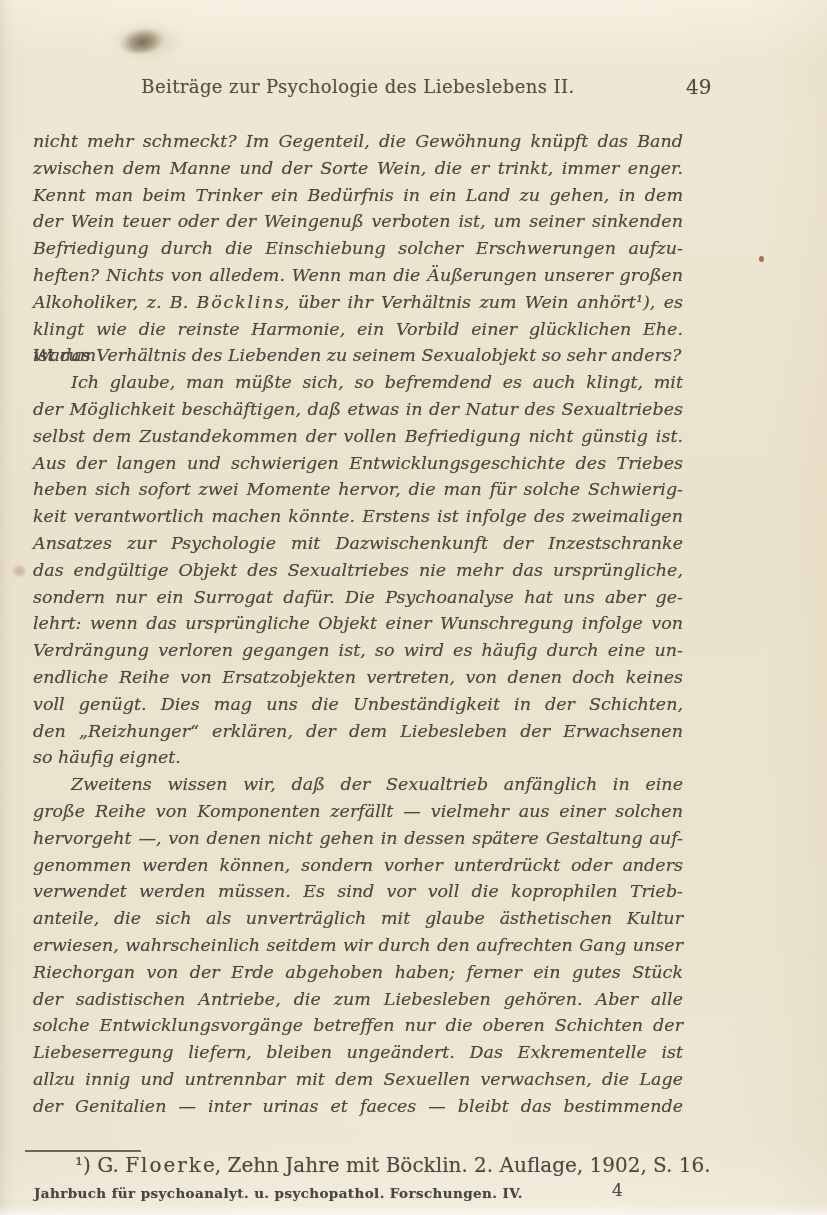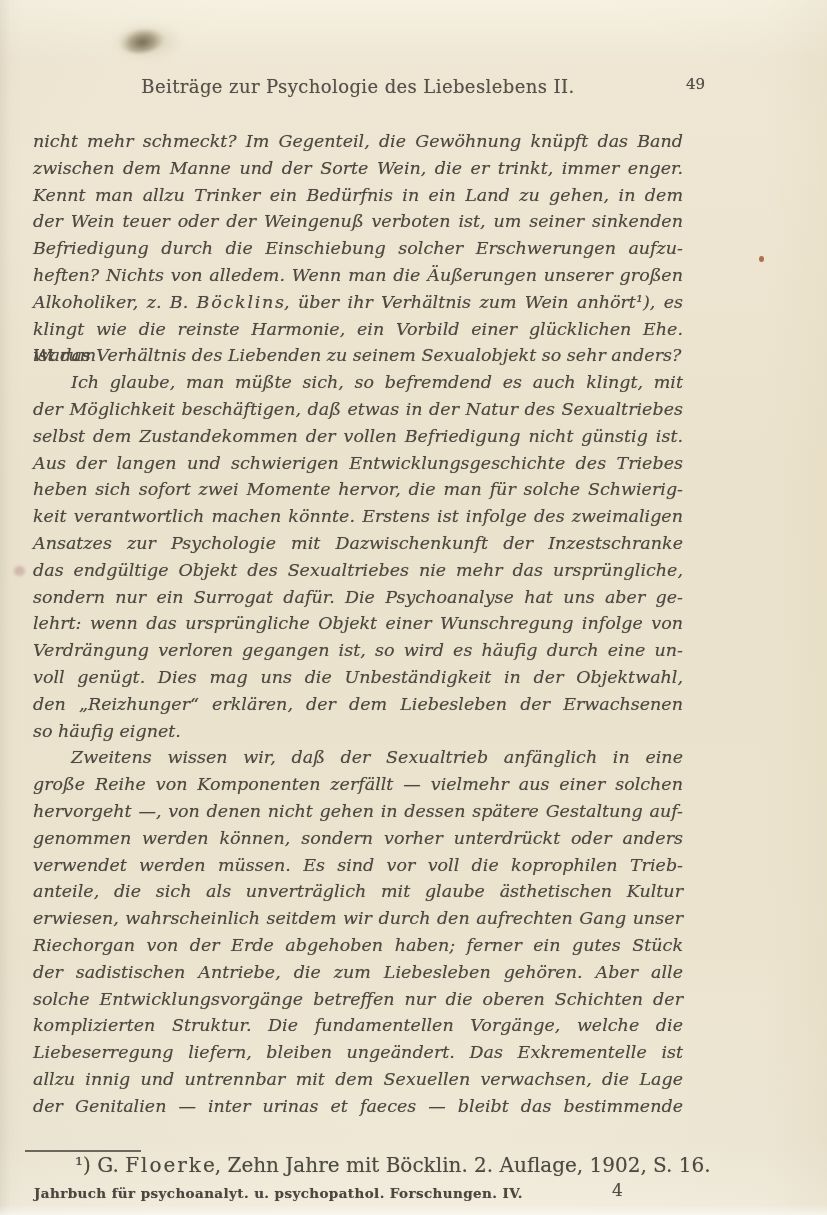--- a/index.html
+++ b/index.html
@@ -9,21 +9,21 @@
     color:#4d4941;
     background:
       linear-gradient(90deg, rgba(110,100,78,0.10) 0px, rgba(110,100,78,0.02) 10px, rgba(0,0,0,0) 22px),
       linear-gradient(270deg, rgba(205,190,140,0.10) 0px, rgba(0,0,0,0) 60px),
       radial-gradient(115% 85% at 52% 45%, rgba(0,0,0,0) 55%, rgba(125,110,78,0.10) 100%),
       linear-gradient(180deg,#f6f1e2 0%,#efe7d4 5%,#ebe2cd 40%,#ebe3ce 78%,#efe8d6 94%,#f5f0e2 100%);
     text-shadow:0 0 0.7px rgba(77,73,65,0.5);
   }
   .header-title{position:absolute;top:76px;left:33px;width:650px;text-align:center;
     font-size:18px;letter-spacing:0.4px;color:#55514a;}
-  .page-number{position:absolute;top:75px;left:686px;font-size:15px;color:#514d45;}
+  .page-number{position:absolute;top:75px;left:686px;font-size:20px;color:#514d45;}
   .bodytext{position:absolute;top:128px;left:33px;width:650px;
     font-size:17.5px;line-height:26.8px;font-style:italic;}
   .line{text-align:justify;text-align-last:justify;height:26.8px;overflow:visible;}
   .line.end{text-align-last:left;}
   .line.indent{text-indent:38px;}
   .footnote-rule{position:absolute;left:25px;top:1150px;width:116px;height:0;
     border-top:2px solid rgba(72,68,58,0.78);}
   .footnote{position:absolute;left:75px;top:1153px;font-size:20px;color:#4e4a42;}
   .footer-journal{position:absolute;left:34px;top:1185px;font-size:13.5px;font-weight:bold;
     letter-spacing:0.4px;color:#4b473e;}
@@ -51,52 +51,52 @@
   <div class="pink-dot"></div>
   <div class="red-speck"></div>
 
   <div class="header-title">Beiträge zur Psychologie des Liebeslebens II.</div>
   <div class="page-number">49</div>
 
   <div class="bodytext">
 
   <div class="line">nicht mehr schmeckt? Im Gegenteil, die Gewöhnung knüpft das Band</div>
       <div class="line">zwischen dem Manne und der Sorte Wein, die er trinkt, immer enger.</div>
-      <div class="line">Kennt man allzu Trinker ein Bedürfnis in ein Land zu gehen, in dem</div>
+      <div class="line">Kennt man beim Trinker ein Bedürfnis in ein Land zu gehen, in dem</div>
       <div class="line">der Wein teuer oder der Weingenuß verboten ist, um seiner sinkenden</div>
       <div class="line">Befriedigung durch die Einschiebung solcher Erschwerungen aufzu-</div>
       <div class="line">heften? Nichts von alledem. Wenn man die Äußerungen unserer großen</div>
       <div class="line">Alkoholiker, z. B. B ö c k l i n s, über ihr Verhältnis zum Wein anhört¹), es</div>
       <div class="line">klingt wie die reinste Harmonie, ein Vorbild einer glücklichen Ehe. Warum</div>
       <div class="line end">ist das Verhältnis des Liebenden zu seinem Sexualobjekt so sehr anders?</div>
       <div class="line indent">Ich glaube, man müßte sich, so befremdend es auch klingt, mit</div>
       <div class="line">der Möglichkeit beschäftigen, daß etwas in der Natur des Sexualtriebes</div>
       <div class="line">selbst dem Zustandekommen der vollen Befriedigung nicht günstig ist.</div>
       <div class="line">Aus der langen und schwierigen Entwicklungsgeschichte des Triebes</div>
       <div class="line">heben sich sofort zwei Momente hervor, die man für solche Schwierig-</div>
       <div class="line">keit verantwortlich machen könnte. Erstens ist infolge des zweimaligen</div>
       <div class="line">Ansatzes zur Psychologie mit Dazwischenkunft der Inzestschranke</div>
       <div class="line">das endgültige Objekt des Sexualtriebes nie mehr das ursprüngliche,</div>
       <div class="line">sondern nur ein Surrogat dafür. Die Psychoanalyse hat uns aber ge-</div>
       <div class="line">lehrt: wenn das ursprüngliche Objekt einer Wunschregung infolge von</div>
       <div class="line">Verdrängung verloren gegangen ist, so wird es häufig durch eine un-</div>
-      <div class="line">voll genügt. Dies mag uns die Unbeständigkeit in der Objektwahl,</div>
+      <div class="line">endliche Reihe von Ersatzobjekten vertreten, von denen doch keines</div>
+      <div class="line">voll genügt. Dies mag uns die Unbeständigkeit in der Schichten,</div>
       <div class="line">den „Reizhunger“ erklären, der dem Liebesleben der Erwachsenen</div>
       <div class="line end">so häufig eignet.</div>
       <div class="line indent">Zweitens wissen wir, daß der Sexualtrieb anfänglich in eine</div>
       <div class="line">große Reihe von Komponenten zerfällt — vielmehr aus einer solchen</div>
       <div class="line">hervorgeht —, von denen nicht gehen in dessen spätere Gestaltung auf-</div>
       <div class="line">genommen werden können, sondern vorher unterdrückt oder anders</div>
       <div class="line">verwendet werden müssen. Es sind vor voll die koprophilen Trieb-</div>
       <div class="line">anteile, die sich als unverträglich mit glaube ästhetischen Kultur</div>
       <div class="line">erwiesen, wahrscheinlich seitdem wir durch den aufrechten Gang unser</div>
       <div class="line">Riechorgan von der Erde abgehoben haben; ferner ein gutes Stück</div>
       <div class="line">der sadistischen Antriebe, die zum Liebesleben gehören. Aber alle</div>
       <div class="line">solche Entwicklungsvorgänge betreffen nur die oberen Schichten der</div>
-      <div class="line">komplizierten Struktur. Die fundamentellen Vorgänge, welche die</div>
       <div class="line">Liebeserregung liefern, bleiben ungeändert. Das Exkrementelle ist</div>
       <div class="line">allzu innig und untrennbar mit dem Sexuellen verwachsen, die Lage</div>
       <div class="line">der Genitalien — inter urinas et faeces — bleibt das bestimmende</div>
     </div>
 
   <div class="footnote-rule"></div>
   <div class="footnote">¹) G. F l o e r k e, Zehn Jahre mit Böcklin. 2. Auflage, 1902, S. 16.</div>
 
   <div class="footer-journal">Jahrbuch für psychoanalyt. u. psychopathol. Forschungen. IV.</div>
   <div class="footer-sig">4</div>

